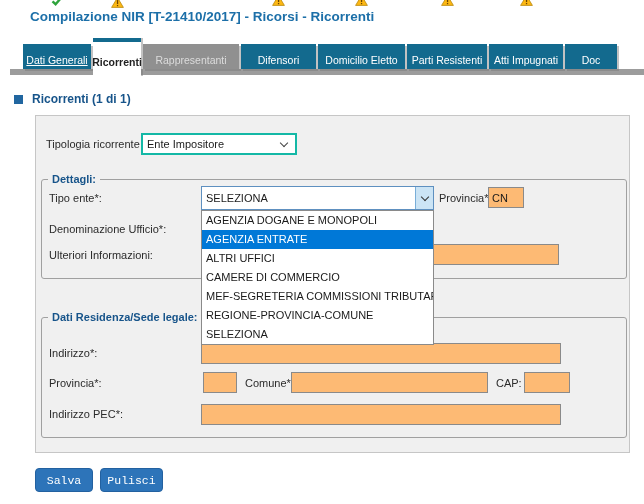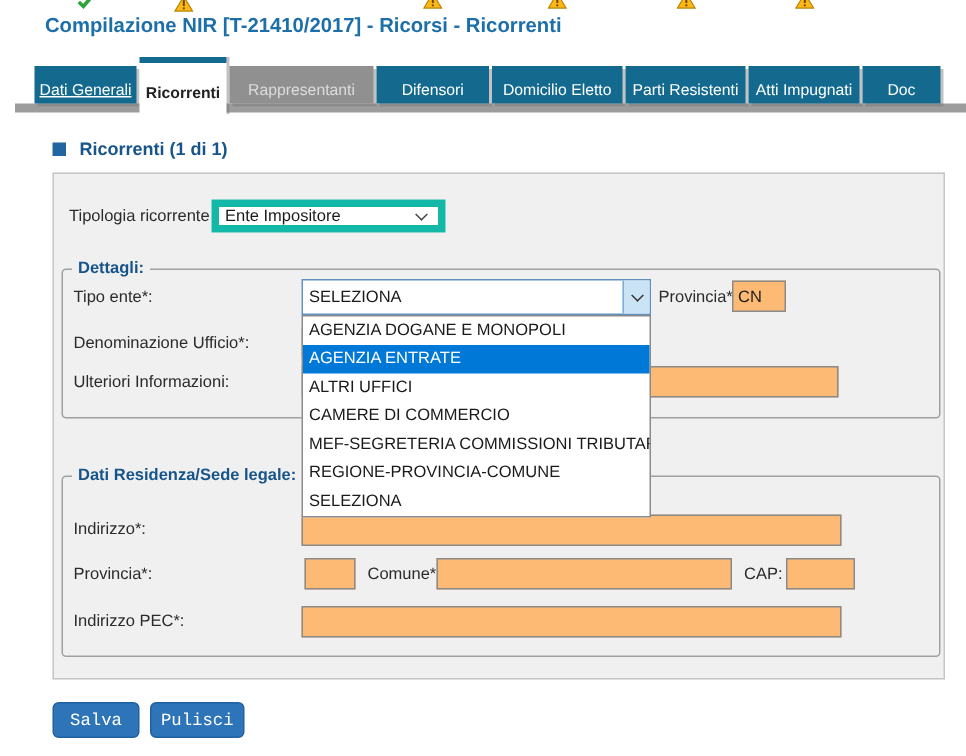--- a/index.html
+++ b/index.html
@@ -17,42 +17,42 @@
          justify-content:flex-end; align-items:center; padding-bottom:3px; cursor:pointer; flex:0 0 auto;
          box-shadow:2px 2px 0 rgba(120,120,120,.45); position:relative; z-index:1; }
   .tab .tab-icon { height:11px; line-height:10px; display:flex; align-items:flex-end; }
   .tab .tab-label { font-size:10.5px; white-space:nowrap; line-height:12px;margin-top:48px; }
   .tab.done .tab-label { text-decoration:underline; }
   .tab.active { height:38px; margin-bottom:0; background:#ffffff; border-top:4px solid #136a8e;
                 color:#222; font-weight:bold; z-index:3; box-shadow:2px 0 0 rgba(120,120,120,.45); padding-bottom:8px; }
   .tab.disabled { background:#909090; color:#dcdcdc; box-shadow:2px 2px 0 rgba(120,120,120,.45); }
 
   
-  .section-head { position:absolute; left:35px; top:92px; display:flex; align-items:center; gap:9px; }
+  .section-head { position:absolute; left:14px; top:92px; display:flex; align-items:center; gap:9px; }
   .section-square { width:9px; height:9px; background:#2166a0; }
   .section-title { font-size:12px; font-weight:bold; color:#17548a; }
 
   
   .panel { position:absolute; left:35px; top:115px; width:595px; height:338px;
            background:#f0f0f0; border:1px solid #c6c6c6; }
   .lbl { position:absolute; font-size:11px; color:#2b2b2b; white-space:nowrap; }
   .txt { position:absolute; background:#fdba74; border:1px solid #8a8a8a; font-size:11px; padding:0 3px;
          font-family:"Liberation Sans",sans-serif; color:#1a1a1a; }
 
   fieldset { position:absolute; border:1px solid #a0a0a0; border-radius:3px; }
   fieldset legend { font-size:11px; font-weight:bold; color:#17548a; margin-left:6px; padding:0 4px; }
   .fs-dettagli { left:5px; top:57px; width:586px; height:106px; }
   .fs-residenza { left:5px; top:195px; width:586px; height:127px; }
 
   
   .selectbox { position:absolute; background:#fff; display:flex; align-items:center; cursor:pointer; }
   .selectbox .sel-text { flex:1; font-size:11px; padding-left:4px; color:#1a1a1a; white-space:nowrap; overflow:hidden; }
   .chev { width:6px; height:6px; border-right:1.4px solid #444; border-bottom:1.4px solid #444;
           transform:rotate(45deg); margin:-3px 8px 0 0; }
-  .sel-tipologia { left:105px; top:17px; width:156px; height:22px; border:5px solid #14b8a6; }
+  .sel-tipologia { left:105px; top:17px; width:156px; height:22px; border:2px solid #14b8a6; }
   .sel-tipoente { left:165px; top:70px; width:233px; height:24px; border:1px solid #5e90c0; z-index:6; }
   .sel-tipoente .arrowbox { width:18px; height:100%; background:#cbe4f5; border-left:1px solid #79aed8;
           display:flex; align-items:center; justify-content:center; }
   .sel-tipoente .arrowbox .chev { margin:-3px 0 0 0; border-color:#333; }
 
   
   .droplist { position:absolute; left:165px; top:94px; width:233px; background:#fff;
               border:1px solid #8a8a8a; z-index:10; }
   .dropopt { height:19px; line-height:19px; font-size:11px; padding-left:4px; color:#1a1a1a;
              white-space:nowrap; overflow:hidden; cursor:pointer; }
@@ -75,21 +75,21 @@
     <div class="tabstrip"></div>
     <div class="tabs">
         <div class="tab done" style="width: 68px;">
       <span class="tab-icon">
             <svg width="12" height="10" viewBox="0 0 12 10">
               <path d="M1.5 5.3 L4.6 8.2 L10.7 1.2" fill="none" stroke="#2ea33c" stroke-width="2.4"></path>
             </svg>
           </span>
       <span class="tab-label">Dati Generali</span>
     </div>
-        <div class="tab active" style="width: 58px;">
+        <div class="tab active" style="width: 48px;">
       <span class="tab-icon">
             <svg width="13" height="11" viewBox="0 0 13 11">
               <path d="M6.5 .6 L12.4 10.4 H.6 Z" fill="#fdb813" stroke="#b8860b" stroke-width="0.8"></path>
               <rect x="5.9" y="3.1" width="1.3" height="3.9" fill="#6e4300"></rect>
               <rect x="5.9" y="7.9" width="1.3" height="1.3" fill="#6e4300"></rect>
             </svg>
           </span>
       <span class="tab-label">Ricorrenti</span>
     </div>
         <div class="tab disabled" style="width: 96px;">

